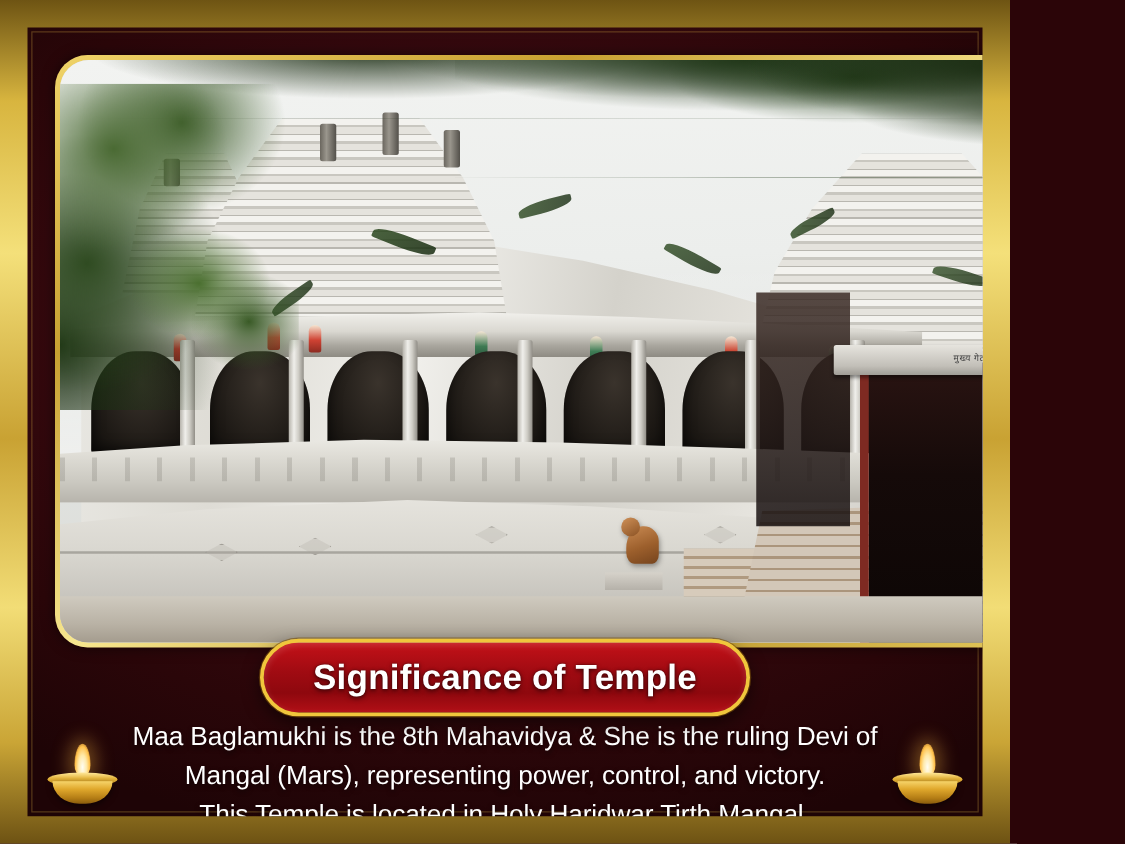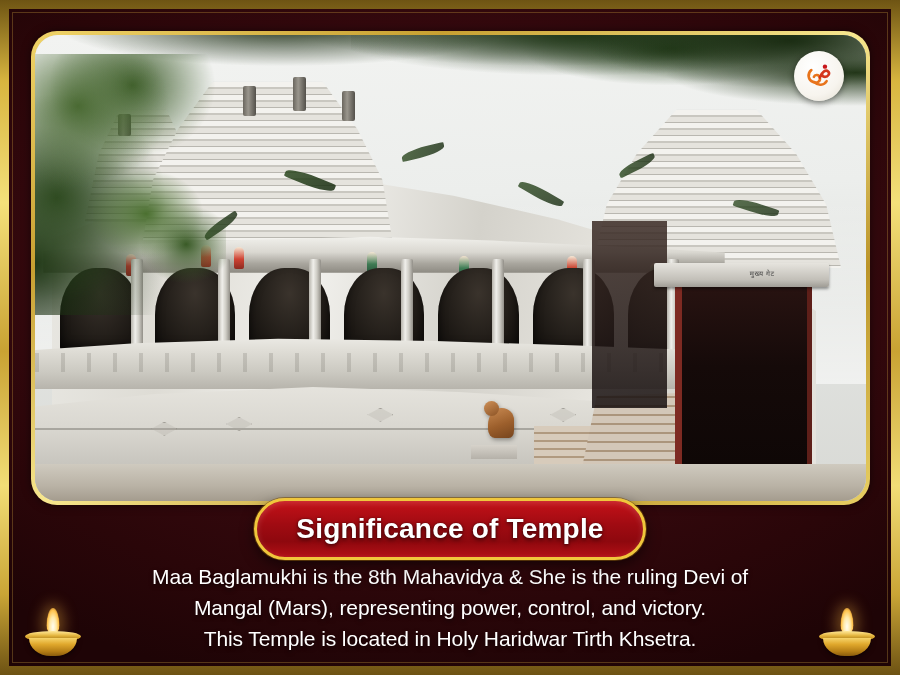--- a/index.html
+++ b/index.html
@@ -7,24 +7,24 @@
   body {
     width: 900px; height: 675px;
     font-family: "Liberation Sans", sans-serif;
     overflow: hidden;
     background: #2b0508;
   }
 
   
   .poster {
     position: relative;
-    width: 900px; height: 675px;
+    width: 808px; height: 675px;
     background:
       linear-gradient(180deg,#6e5413 0%,#d8b53f 12%,#f4e07a 30%,#c9a233 52%,#f2dd76 72%,#caa536 88%,#6d5213 100%);
-    padding: 9px;
+    padding: 22px;
   }
   .poster-inner {
     position: relative;
     width: 100%; height: 100%;
     background:
       radial-gradient(ellipse 80% 65% at 50% 40%, #4a0d13 0%, #3a0a10 45%, #2a0609 78%, #1e0406 100%);
     overflow: hidden;
   }
 
   
@@ -461,21 +461,21 @@
       </div>
     </div>
 
     <div class="ribbon">
       <span class="ribbon-label">Significance of Temple</span>
     </div>
 
     <div class="caption">
       <div class="caption-line">Maa Baglamukhi is the 8th Mahavidya &amp; She is the ruling Devi of</div>
       <div class="caption-line">Mangal (Mars), representing power, control, and victory.</div>
-      <div class="caption-line">This Temple is located in Holy Haridwar Tirth Khsetra.</div>
+      <div class="caption-line">This Temple is located in Holy Haridwar Tirth Mangal.</div>
     </div>
 
     <div class="diya left">
       <div class="diya-flame"></div>
       <div class="diya-rim"></div>
       <div class="diya-bowl"></div>
     </div>
     <div class="diya right">
       <div class="diya-flame"></div>
       <div class="diya-rim"></div>

